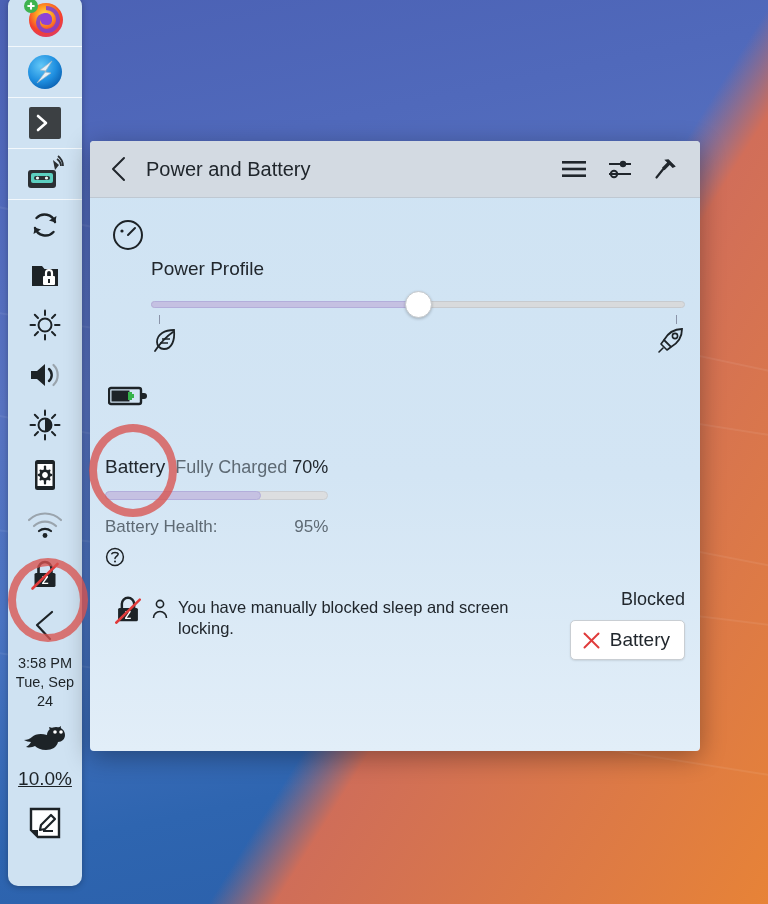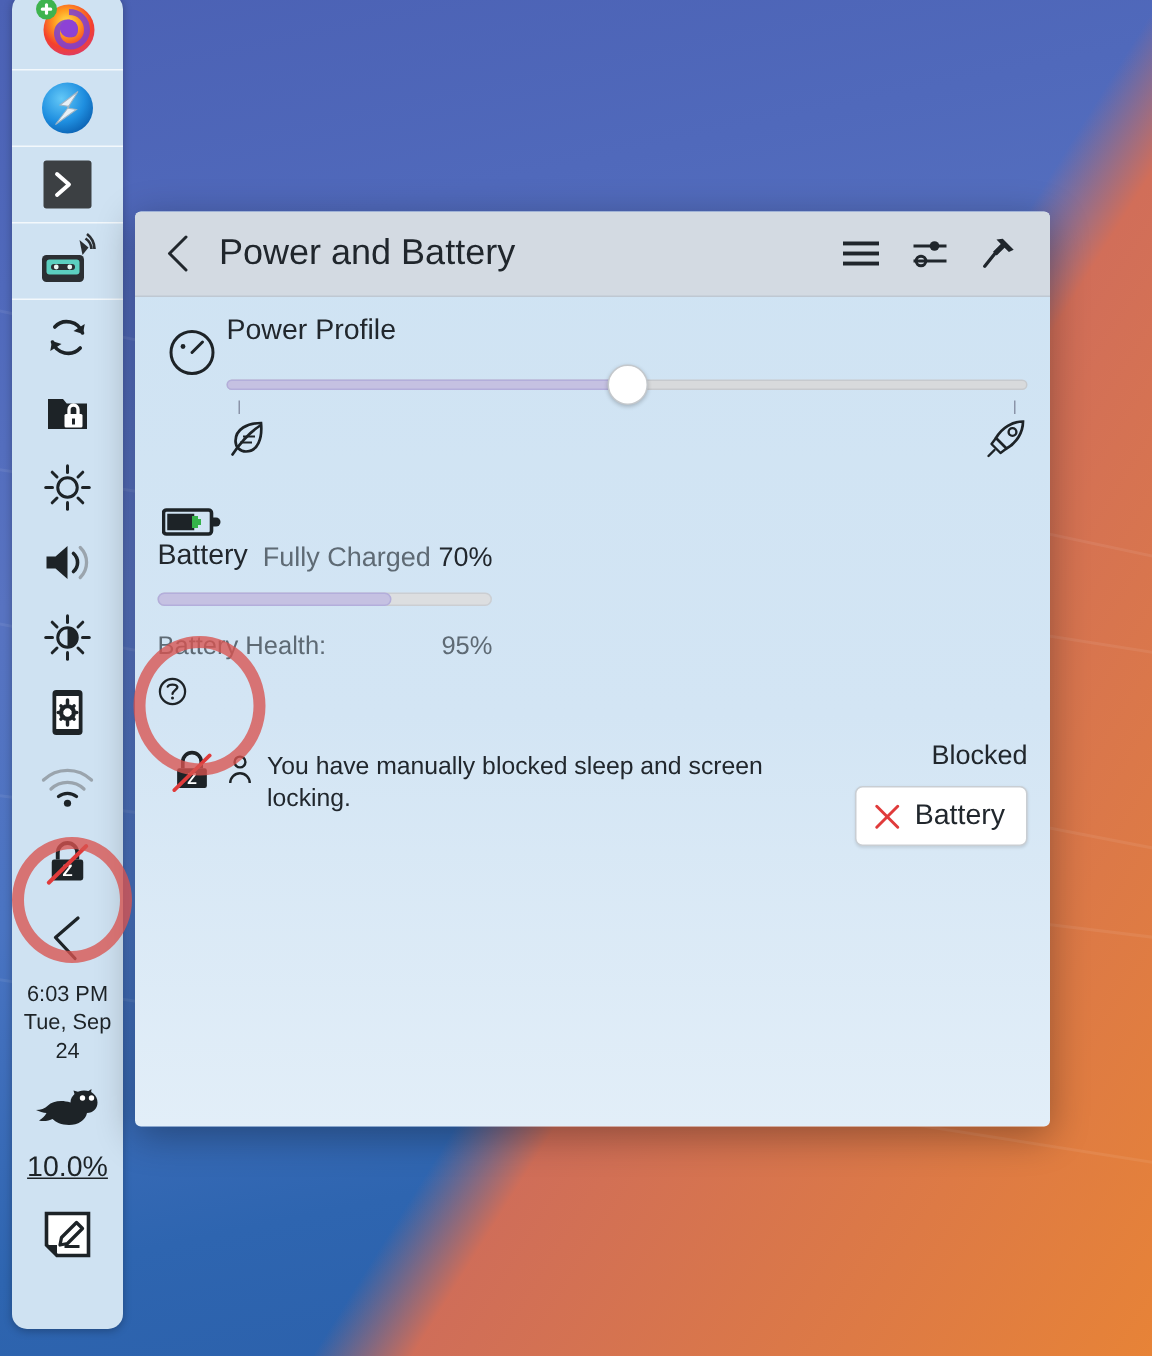--- a/index.html
+++ b/index.html
@@ -118,21 +118,21 @@
     display: flex;
     align-items: center;
     padding: 0 14px 0 10px;
   }
   #popup-header .back {
     width: 38px; height: 38px;
     display: flex; align-items: center; justify-content: center;
     cursor: pointer;
   }
   #popup-title {
-    font-size: 24px;
+    font-size: 20px;
     color: #20262c;
     margin-left: 8px;
     flex: 1;
     white-space: nowrap;
   }
   .hdr-btn {
     width: 40px; height: 40px;
     display: flex; align-items: center; justify-content: center;
     cursor: pointer;
     margin-left: 6px;
@@ -144,20 +144,21 @@
   .row-icon {
     width: 46px; flex: none;
     display: flex; align-items: flex-start; justify-content: center;
     padding-top: 8px;
   }
   .row-main { flex: 1; min-width: 0; }
 
   .row-title-line {
     display: flex; align-items: flex-end; justify-content: space-between;
     gap: 10px;
+    margin-top: 48px;
   }
   .row-title {
     font-size: 19px;
     color: #21272d;
     white-space: nowrap;
   }
   .row-status {
     font-size: 18px;
     color: #5e6a74;
     white-space: nowrap;
@@ -446,21 +447,21 @@
       </svg>
     </div>
 
     <div class="tray-item">
       <svg width="36" height="34" viewBox="0 0 36 34" class="icon-svg">
         <path d="M25 4 L10 17 L23 31" fill="none" stroke="#1d2327" stroke-width="2.2" stroke-linecap="round" stroke-linejoin="round"></path>
       </svg>
     </div>
 
     <div class="tray-clock">
-      <div>6:03 PM</div>
+      <div>3:58 PM</div>
       <div>Tue, Sep</div>
       <div>24</div>
     </div>
 
     <div class="tray-item">
       <svg width="52" height="34" viewBox="0 0 52 34" class="icon-svg">
         <path d="M30 6 l2 7 5 -5 z" fill="#1d2327"></path>
         <path d="M42 5 l-1 8 -5 -4 z" fill="#1d2327"></path>
         <path d="M28 14 c0 -5 5 -8 9 -8 c5 0 9 3 9 8 c0 4 -3 7 -7 7 c-1 5 -6 8 -12 8 c-5 0 -9 -2 -11 -4 c-2 1 -6 2 -9 1 c2 -1 4 -3 5 -5 c-2 0 -5 -1 -7 -2 c3 0 6 -1 8 -3 c3 -3 9 -4 15 -2 z" fill="#1d2327"></path>
         <circle cx="36" cy="11" r="1.8" fill="#ffffff"></circle>

